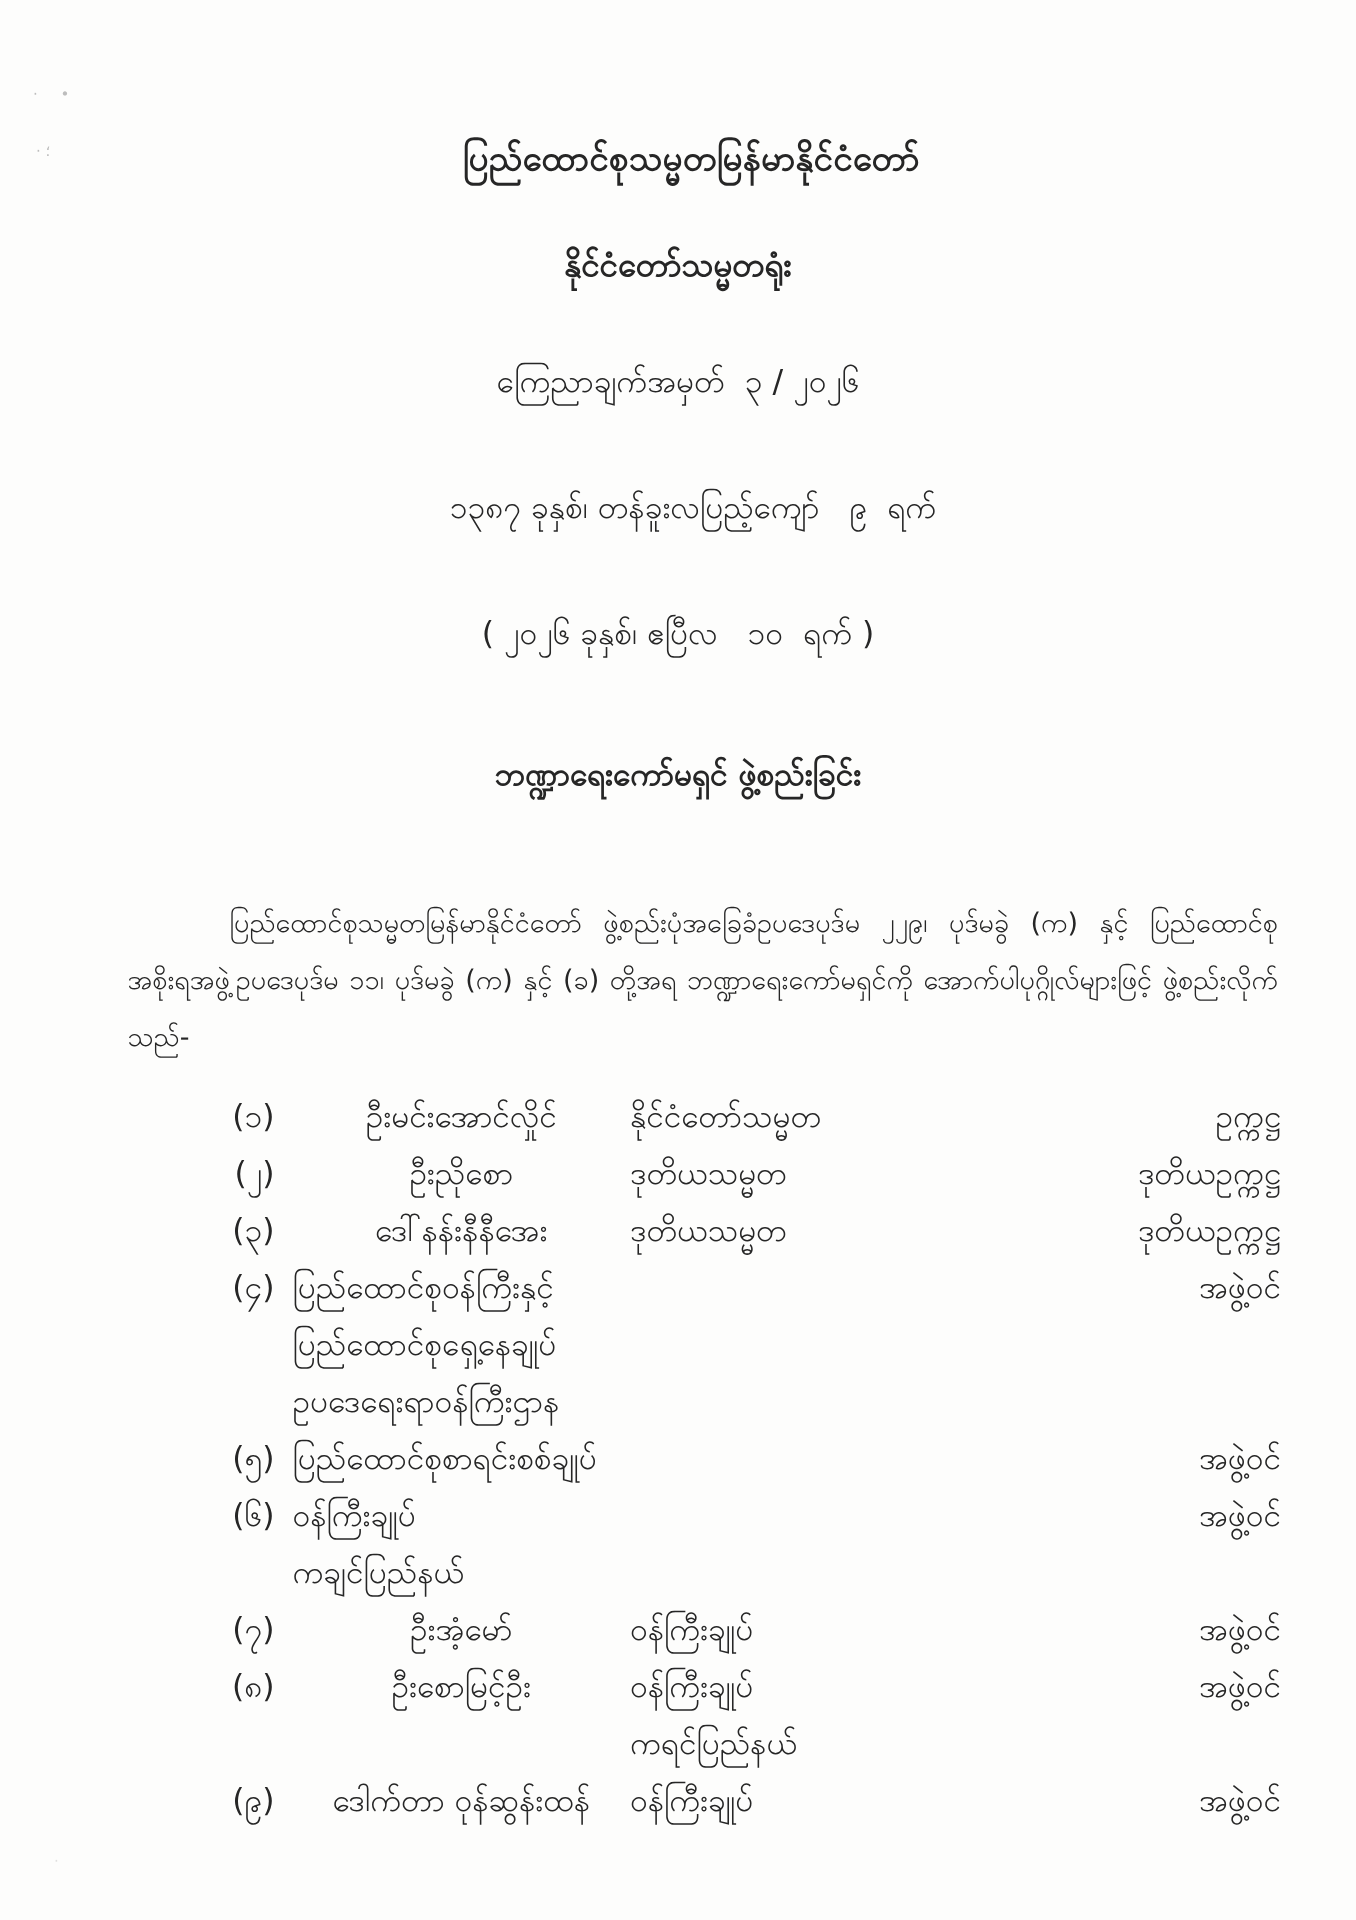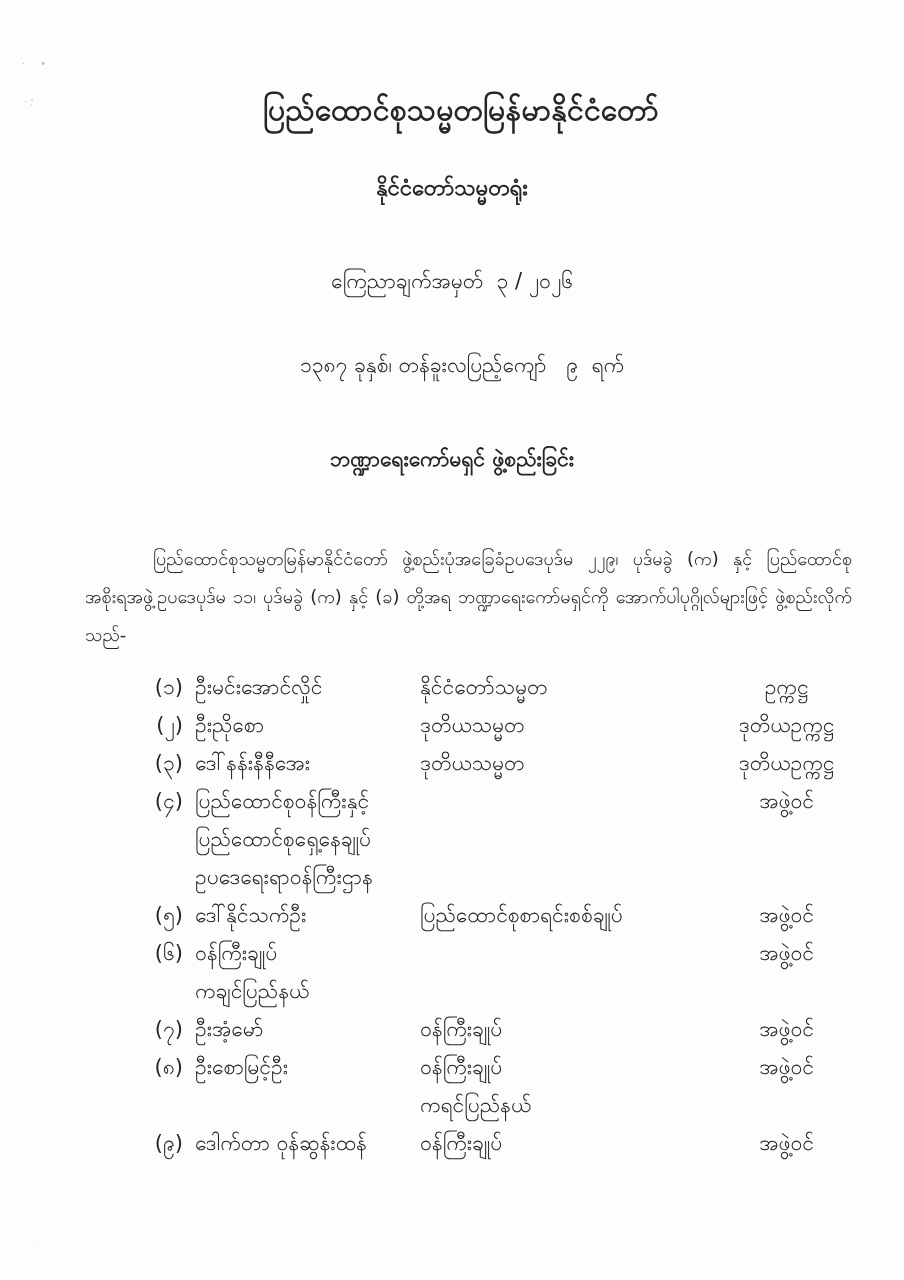--- a/index.html
+++ b/index.html
@@ -22,60 +22,61 @@
     color: #8a8a8a;
     opacity: 0.55;
     font-size: 10px;
     user-select: none;
   }
   .speck-1 { left: 22px; top: 58px;  letter-spacing: 6px; }
   .speck-2 { left: 24px; top: 96px;  letter-spacing: 4px; }
   .speck-3 { left: 36px; top: 1236px; opacity: 0.25; }
 
   .header { text-align: center; white-space: pre-wrap; }
-  .h-line1 { margin-top: 52px; font-size: 30px; font-weight: 700; letter-spacing: 0.3px; padding-left: 18px; }
+  .h-line1 { margin-top: 52px; font-size: 23px; font-weight: 700; letter-spacing: 0.3px; padding-left: 18px; }
   .h-line2 { margin-top: 0; font-size: 22px; font-weight: 700; }
-  .h-line3 { margin-top: 23px; font-size: 21px; }
+  .h-line3 { margin-top: 7px; font-size: 21px; }
   .h-line4 { margin-top: 15px; font-size: 21px; padding-left: 20px; }
   .h-line5 { margin-top: 15px; font-size: 21px; }
   .subject { margin-top: 25px; font-size: 21px; font-weight: 700; }
 
   .paragraph {
     margin: 26px 52px 0 85px;
     font-size: 18px;
     line-height: 38px;
     text-align: justify;
     text-indent: 68px;
   }
 
   .member-table {
     margin: 14px 50px 0 140px;
     font-size: 21px;
     line-height: 38px;
   }
   .row { display: flex; align-items: flex-start; }
   .c-no   { width: 55px;  text-align: right; padding-right: 12px; box-sizing: border-box; flex: none; }
-  .c-name { width: 225px; flex: none; }
+  .c-name { width: 225px; flex: none; text-align: center; }
   .c-pos  { flex: 1; }
-  .c-role { width: 135px; flex: none; text-align: center; }
+  .c-role { width: 135px; flex: none; text-align: right; }
 </style>
 </head>
 <body>
 
 <div class="page">
 
   <div class="scan-speck speck-1">· •</div>
   <div class="scan-speck speck-2">· ؛</div>
   <div class="scan-speck speck-3">·</div>
 
   <div class="header">
     <div class="h-line1">ပြည်ထောင်စုသမ္မတမြန်မာနိုင်ငံတော်</div>
     <div class="h-line2">နိုင်ငံတော်သမ္မတရုံး</div>
     <div class="h-line3">ကြေညာချက်အမှတ်  ၃ / ၂၀၂၆</div>
     <div class="h-line4">၁၃၈၇ ခုနှစ်၊ တန်ခူးလပြည့်ကျော်   ၉  ရက်</div>
+    <div class="h-line5">( ၂၀၂၆ ခုနှစ်၊ ဧပြီလ   ၁၀  ရက် )</div>
     <div class="subject">ဘဏ္ဍာရေးကော်မရှင် ဖွဲ့စည်းခြင်း</div>
   </div>
 
   <div class="paragraph">ပြည်ထောင်စုသမ္မတမြန်မာနိုင်ငံတော် ဖွဲ့စည်းပုံအခြေခံဥပဒေပုဒ်မ ၂၂၉၊ ပုဒ်မခွဲ (က) နှင့် ပြည်ထောင်စုအစိုးရအဖွဲ့ဥပဒေပုဒ်မ ၁၁၊ ပုဒ်မခွဲ (က) နှင့် (ခ) တို့အရ ဘဏ္ဍာရေးကော်မရှင်ကို အောက်ပါပုဂ္ဂိုလ်များဖြင့် ဖွဲ့စည်းလိုက်သည်-</div>
 
   <div class="member-table">
 
     <div class="row">
       <div class="c-no">(၁)</div>
       <div class="c-name">ဦးမင်းအောင်လှိုင်</div>
@@ -108,21 +109,20 @@
       <div class="c-pos">
         <div>ပြည်ထောင်စုဝန်ကြီးနှင့်</div>
         <div>ပြည်ထောင်စုရှေ့နေချုပ်</div>
         <div>ဥပဒေရေးရာဝန်ကြီးဌာန</div>
       </div>
       <div class="c-role">အဖွဲ့ဝင်</div>
     </div>
 
     <div class="row">
       <div class="c-no">(၅)</div>
-      <div class="c-name">ဒေါ်နိုင်သက်ဦး</div>
       <div class="c-pos">
         <div>ပြည်ထောင်စုစာရင်းစစ်ချုပ်</div>
       </div>
       <div class="c-role">အဖွဲ့ဝင်</div>
     </div>
 
     <div class="row">
       <div class="c-no">(၆)</div>
       <div class="c-pos">
         <div>ဝန်ကြီးချုပ်</div>

